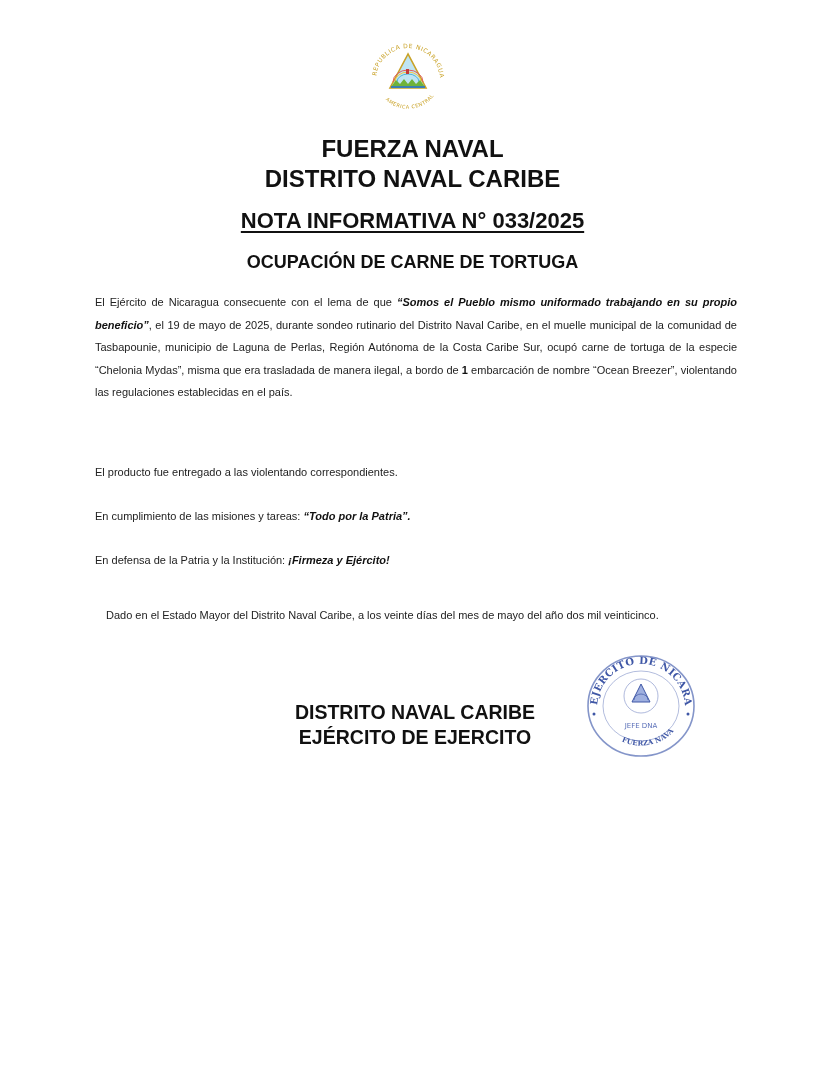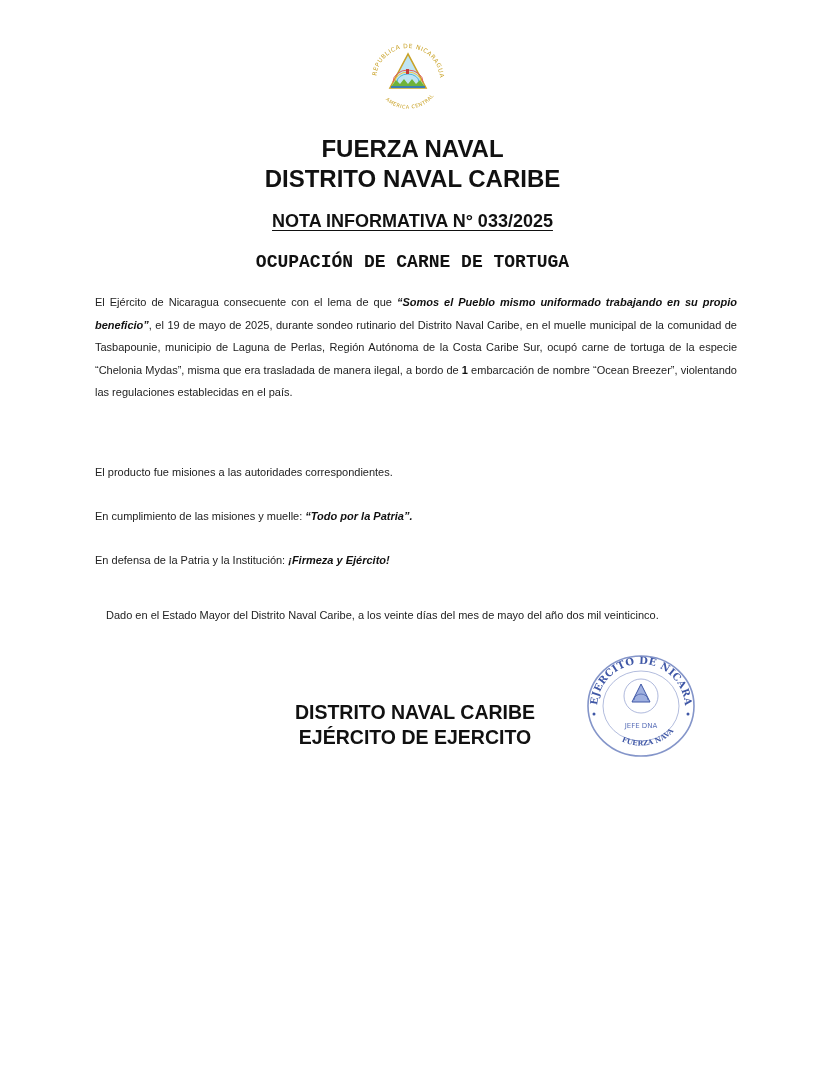--- a/index.html
+++ b/index.html
@@ -26,24 +26,24 @@
       position: absolute;
       left: 0;
       width: 825px;
       text-align: center;
       font-weight: bold;
       color: #111;
     }
     .org-1 { top: 134px; font-size: 24px; line-height: 30px; }
     .org-2 { top: 164px; font-size: 24px; line-height: 30px; }
     .note-no {
-      top: 209px; font-size: 18px; line-height: 24px;
+      top: 209px; font-size: 22px; line-height: 24px;
     }
     .note-no span { text-decoration: underline; text-underline-offset: 3px; }
-    .subject { top: 250px; font-size: 18px; line-height: 24px; font-family: Liberation Mono, monospace; }
+    .subject { top: 250px; font-size: 18px; line-height: 24px; }
 
     .body {
       position: absolute;
       left: 95px;
       width: 642px;
       font-size: 11px;
       line-height: 22.5px;
       color: #222;
       text-align: justify;
     }
@@ -103,23 +103,23 @@
 
 <div class="head org-1">FUERZA NAVAL</div>
 <div class="head org-2">DISTRITO NAVAL CARIBE</div>
 <div class="head note-no">
   <span>NOTA INFORMATIVA N° 033/2025</span>
 </div>
 <div class="head subject">OCUPACIÓN DE CARNE DE TORTUGA</div>
 
 <p class="body p1" style="margin:0;"><span>El Ejército de Nicaragua consecuente con el lema de que </span><span class="bi">“Somos el Pueblo mismo uniformado trabajando en su propio beneficio”</span><span>, el 19 de mayo de 2025, durante sondeo rutinario del Distrito Naval Caribe, en el muelle municipal de la comunidad de Tasbapounie, municipio de Laguna de Perlas, Región Autónoma de la Costa Caribe Sur, ocupó carne de tortuga de la especie “Chelonia Mydas”, misma que era trasladada de manera ilegal, a bordo de </span><span class="b">1</span><span> embarcación de nombre “Ocean Breezer”,  violentando las regulaciones establecidas en el país.</span></p>
 
-<p class="body p2" style="margin:0;">El producto fue misiones a las autoridades correspondientes.</p>
+<p class="body p2" style="margin:0;">El producto fue entregado a las violentando correspondientes.</p>
 
-<p class="body p3" style="margin:0;"><span>En cumplimiento de las misiones y muelle: </span><span class="bi">“Todo por la Patria”.</span></p>
+<p class="body p3" style="margin:0;"><span>En cumplimiento de las misiones y tareas: </span><span class="bi">“Todo por la Patria”.</span></p>
 
 <p class="body p4" style="margin:0;"><span>En defensa de la Patria y la Institución: </span><span class="bi">¡Firmeza y Ejército!</span></p>
 
 <p class="body p5" style="margin:11px;">Dado en el Estado Mayor del Distrito Naval Caribe, a los veinte días del mes de mayo del año dos mil veinticinco.</p>
 
 <div class="sig sig-1">DISTRITO NAVAL CARIBE</div>
 <div class="sig sig-2">EJÉRCITO DE EJERCITO</div>
 
 <div class="stamp">
   <svg width="116" height="108" viewBox="0 0 116 108">

